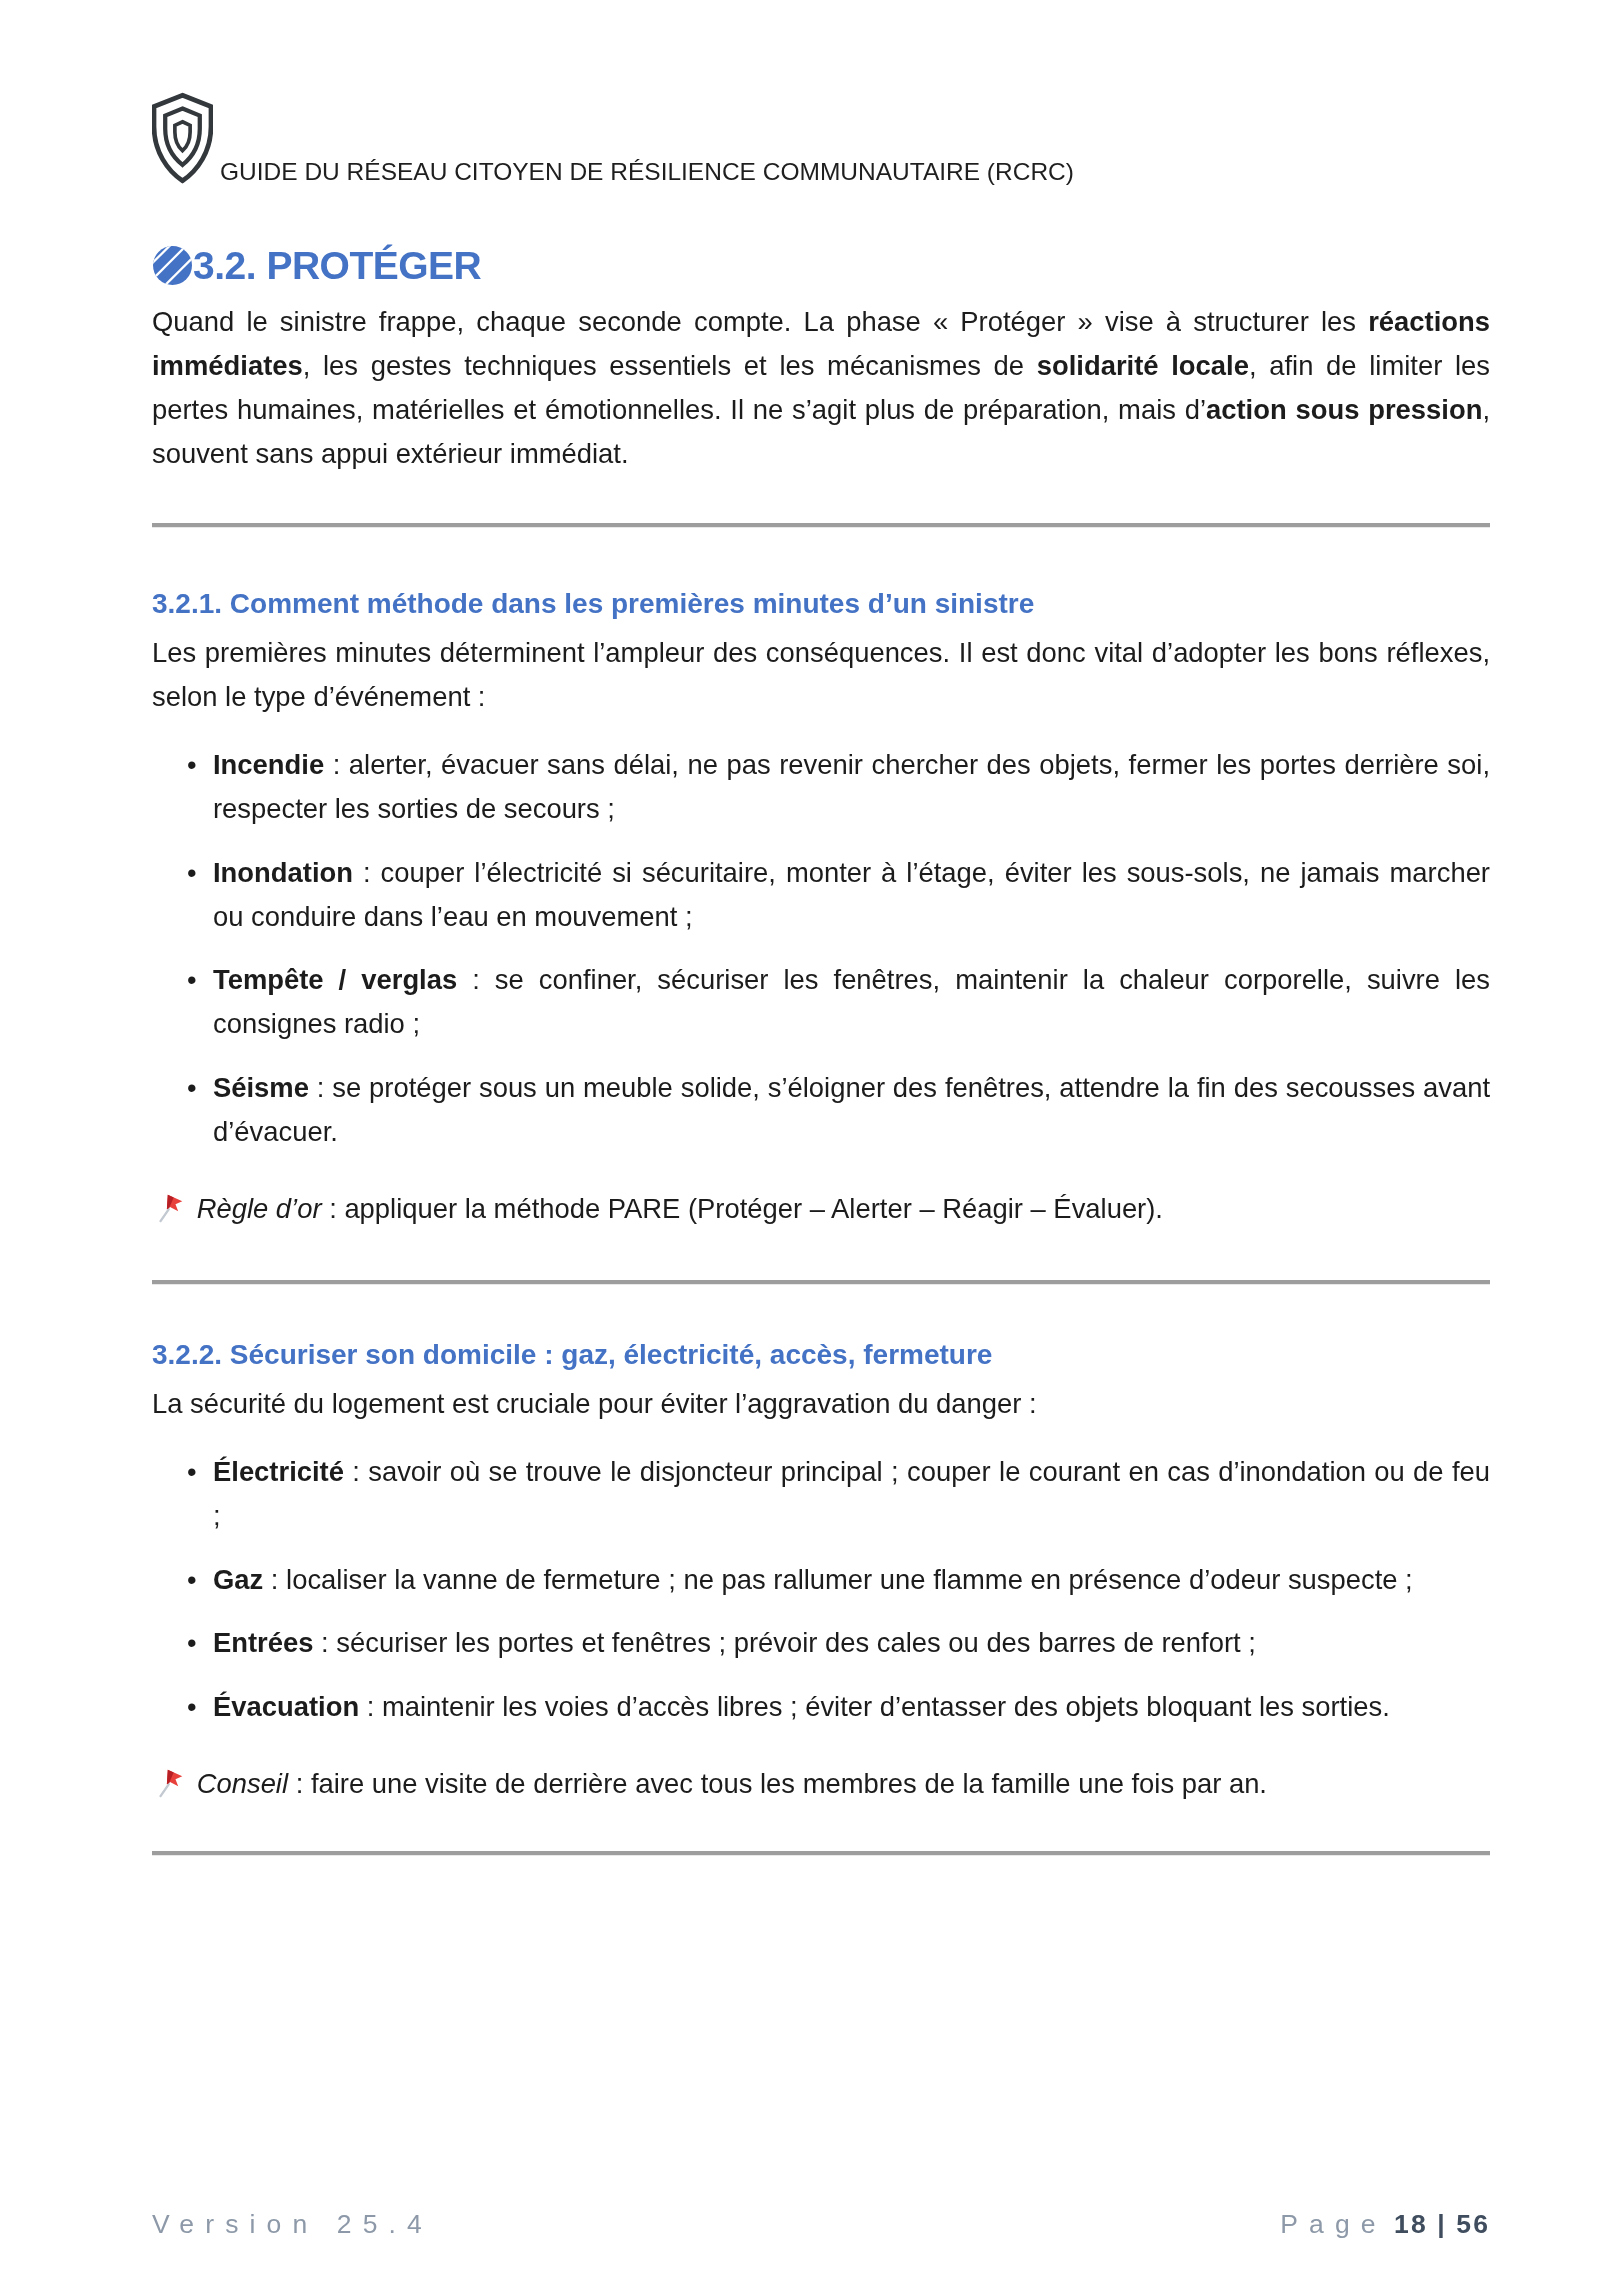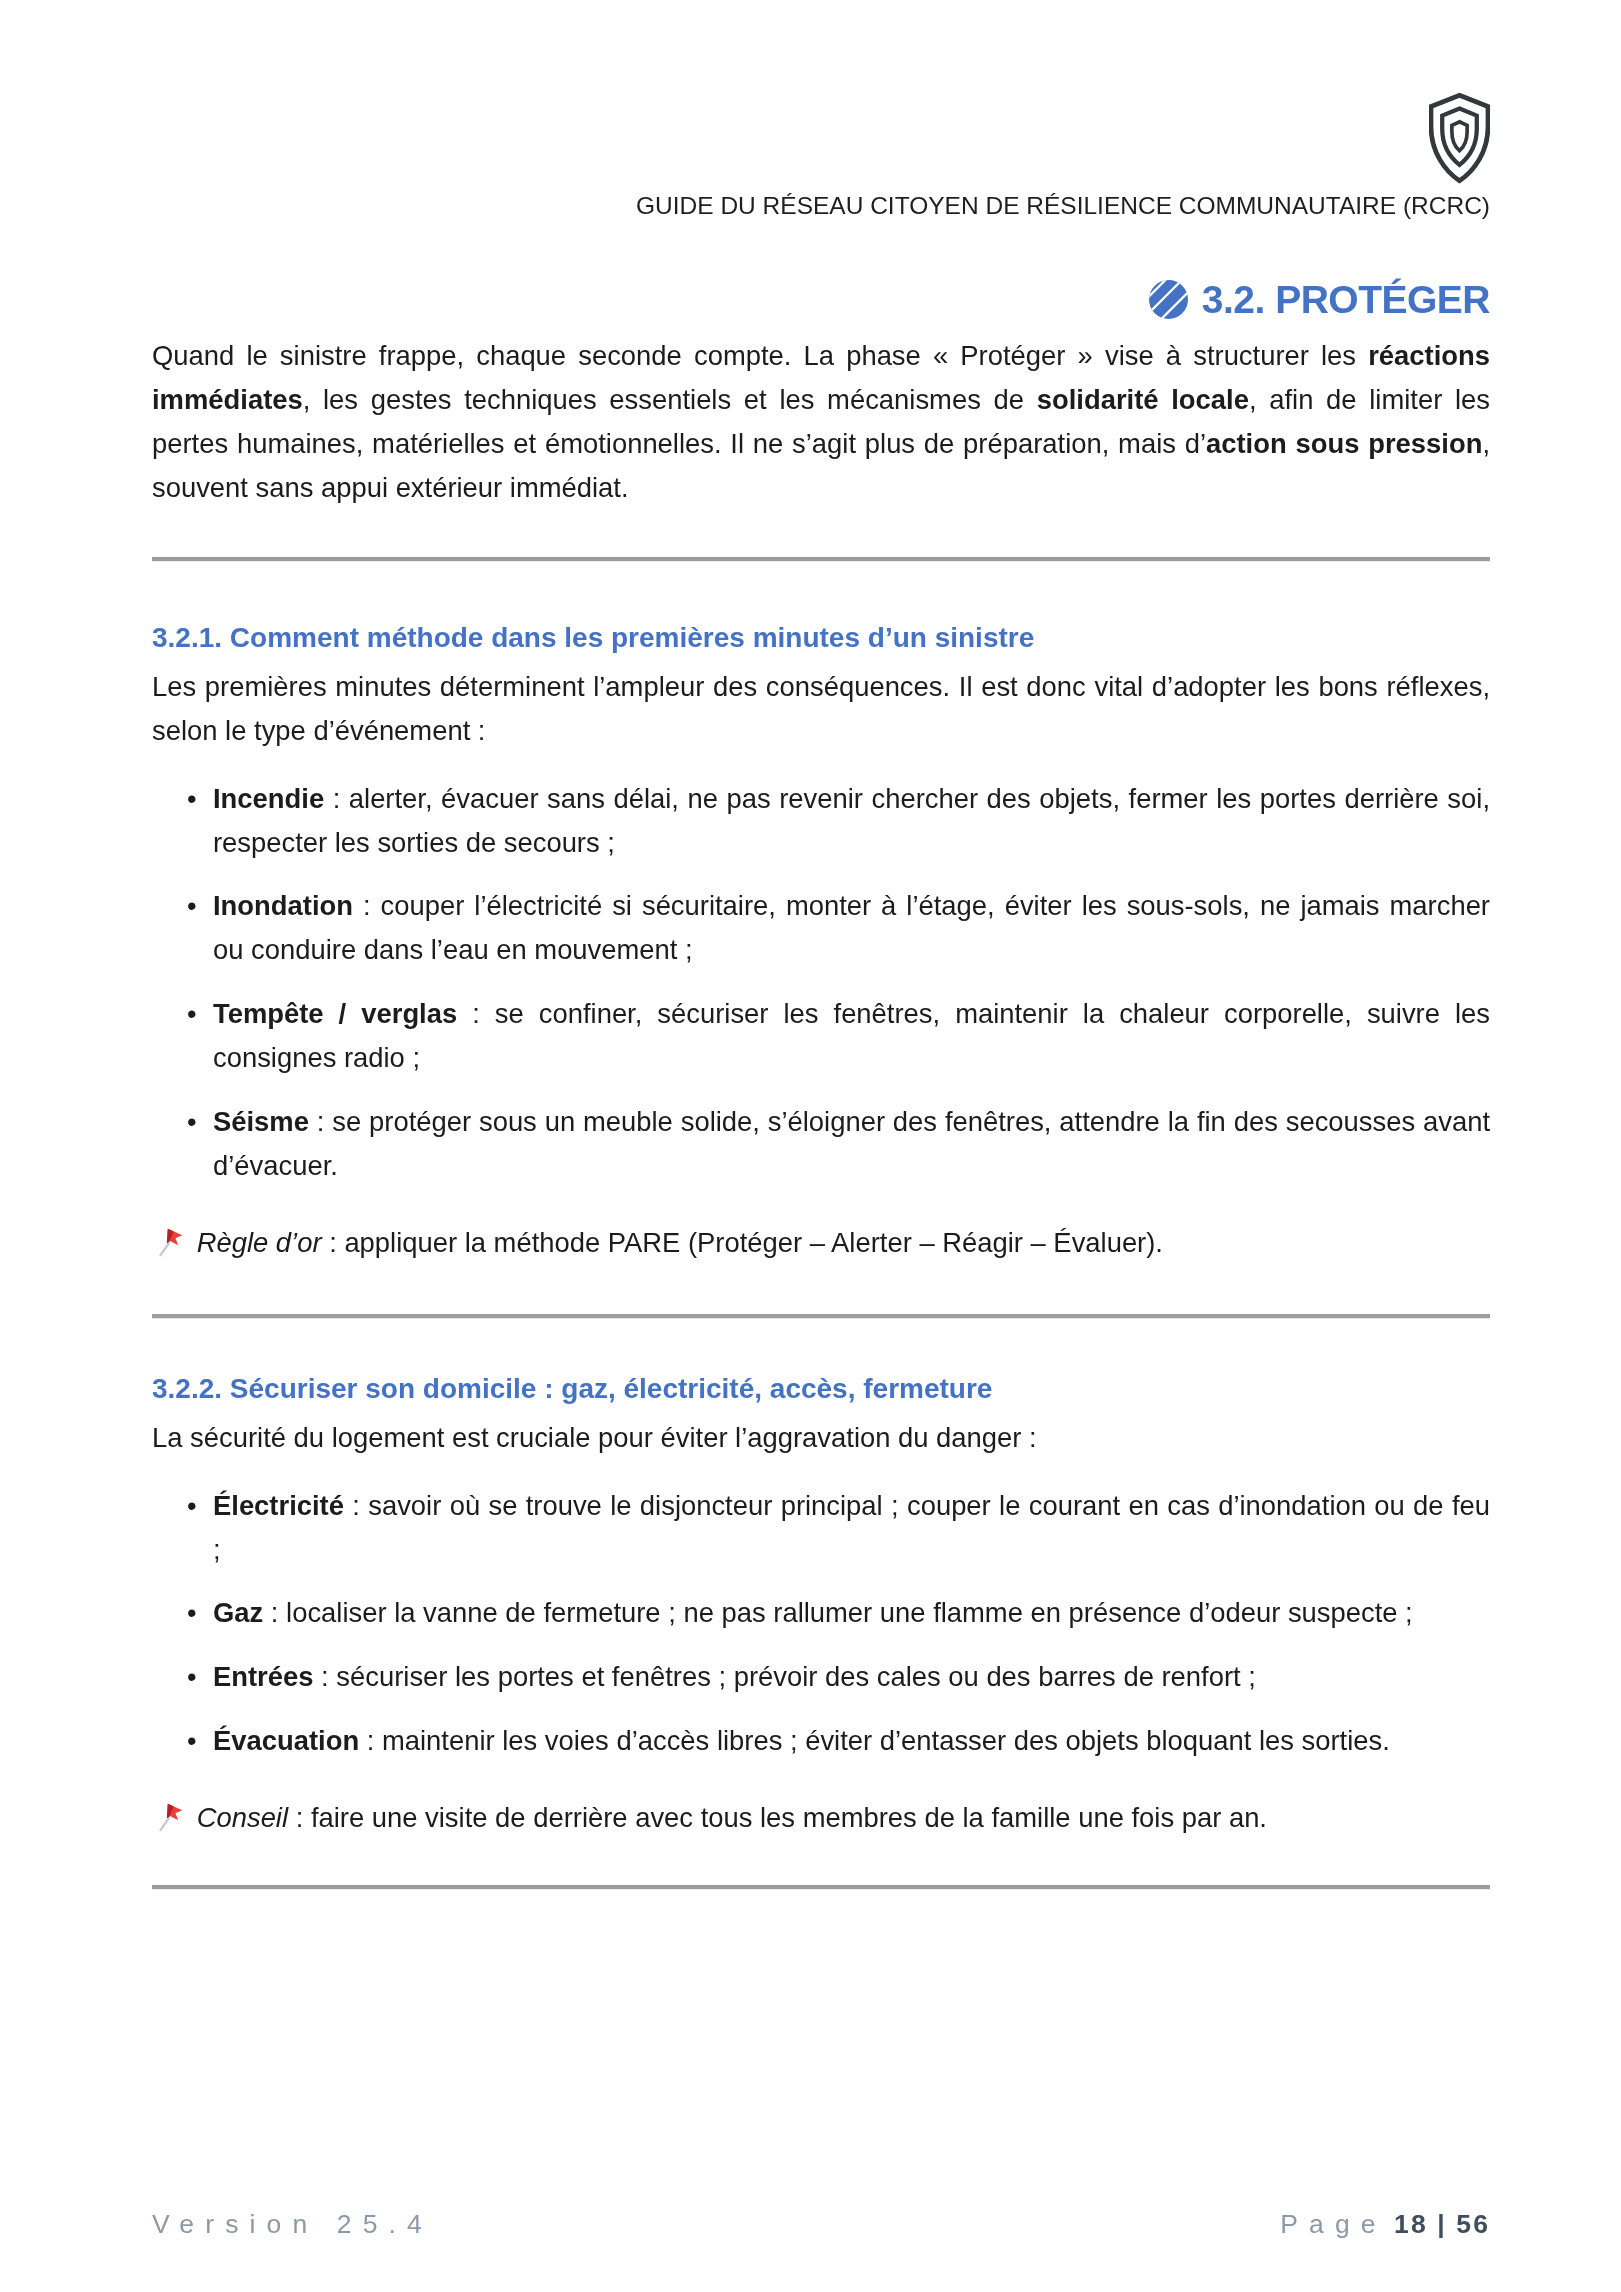--- a/index.html
+++ b/index.html
@@ -20,25 +20,25 @@
     width:1621px;height:2293px;
     margin:0 auto;
     background:#ffffff;
     font-family:"Liberation Sans",sans-serif;
     color:var(--text);
     font-size:27.4px;line-height:44px;
     padding:86px 131px 0 152px;
     overflow:hidden;
   }
   
-  .header{display:flex;align-items:flex-end;gap:1px;flex-direction:column;}
+  .header{display:flex;align-items:flex-end;gap:7px;}
   .logo svg{width:61px;height:104px;display:block;}
   .header-title{font-size:24.5px;line-height:29px;padding-bottom:3.9px;color:#1f1f1f;}
   
-  .h1-row{margin-top:53px;display:flex;align-items:center;gap:13px;justify-content:flex-end;}
+  .h1-row{margin-top:53px;display:flex;align-items:center;gap:0;}
   .h1-icon svg{width:41px;height:41px;display:block;}
   .h1-text{font-size:39px;line-height:45px;font-weight:700;color:var(--accent);letter-spacing:-0.5px;}
   
   .para{text-align:justify;}
   .intro{margin-top:11.8px;}
   .bold{font-weight:700;}
   .italic{font-style:italic;}
   
   .divider{height:4.9px;background:var(--divider);border-bottom:1px solid #e8e8e8;}
   .d1{margin:47px 0 57px;}

